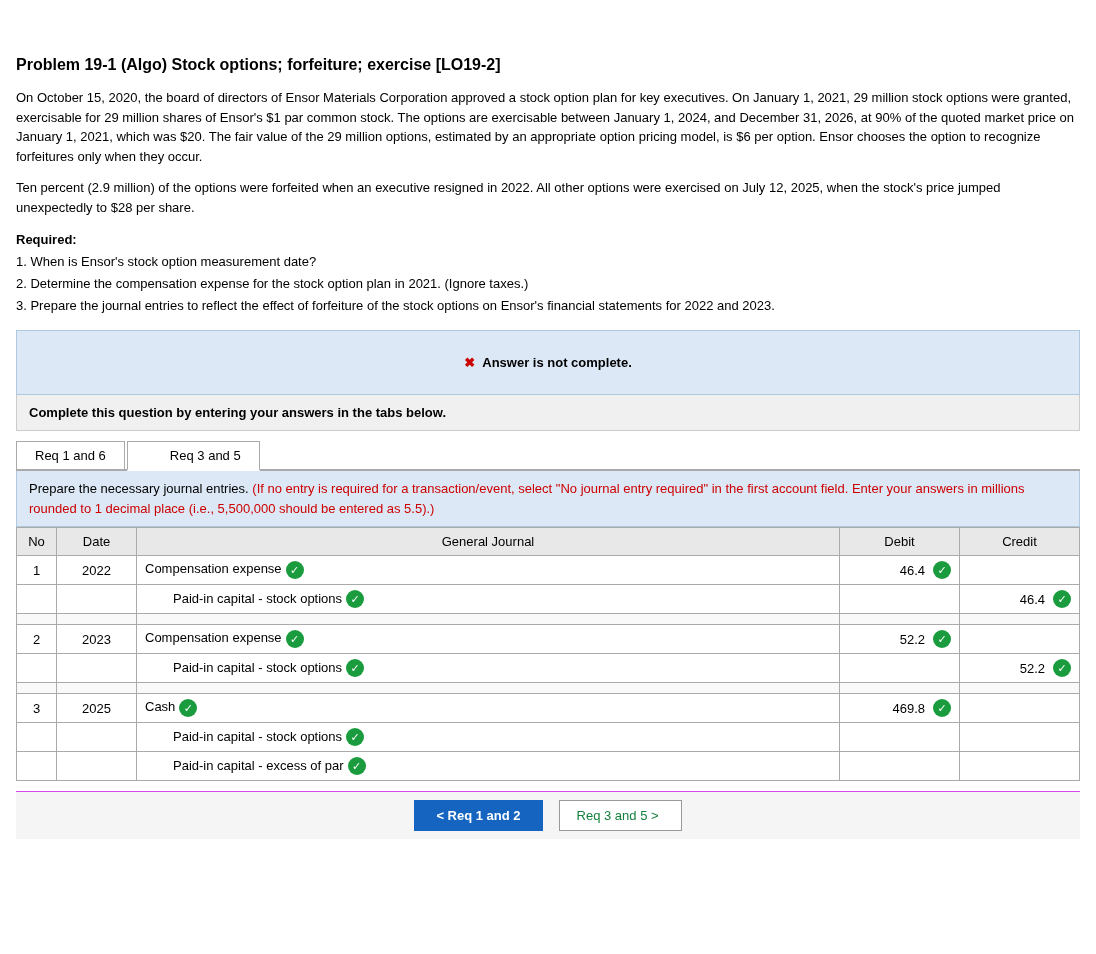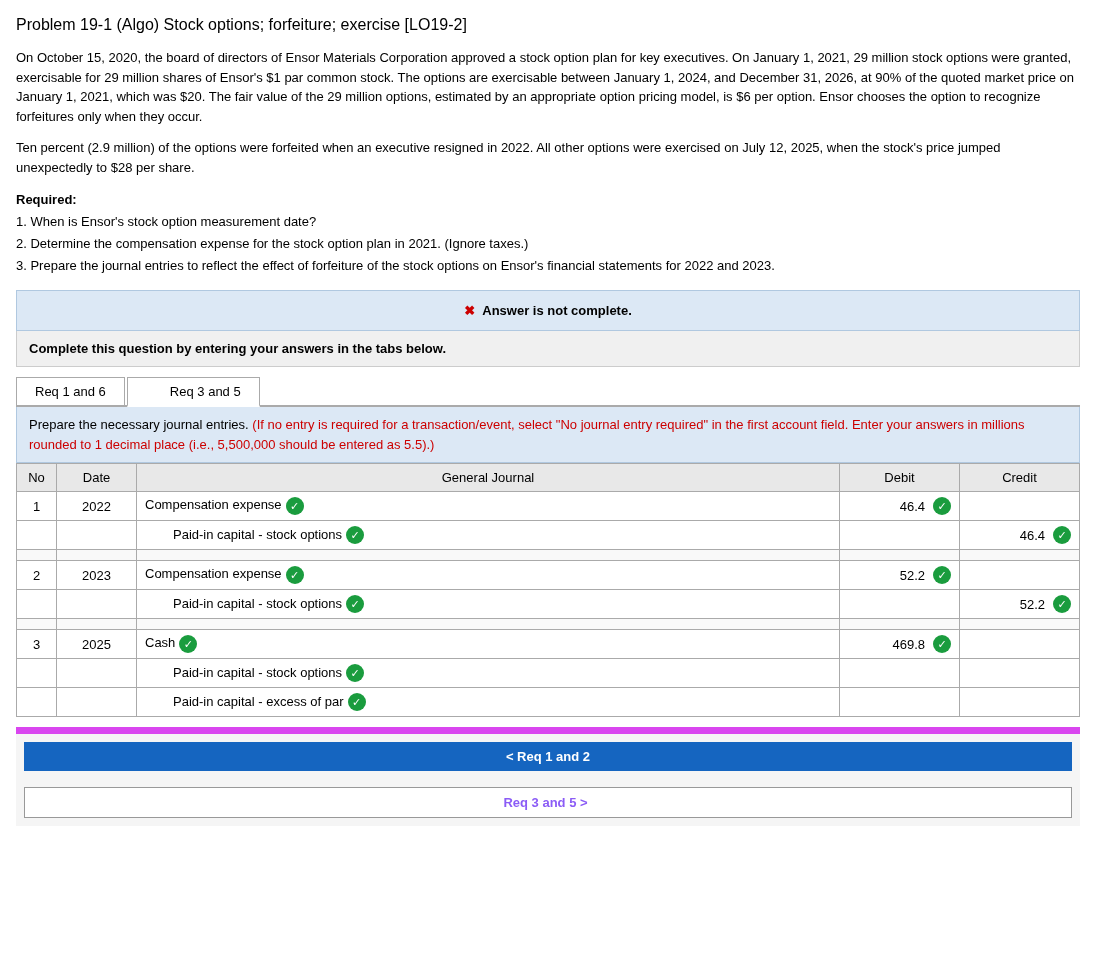--- a/index.html
+++ b/index.html
@@ -6,38 +6,39 @@
     body {
       font-family: Arial, sans-serif;
       font-size: 13px;
       background: #fff;
       color: #000;
       padding: 16px;
       width: 1096px;
     }
     .page-title {
       font-size: 16px;
-      font-weight: normal;
+      font-weight: bold;
       margin-bottom: 14px;
+      margin-top: 40px;
     }
     .intro-text {
       margin-bottom: 12px;
       line-height: 1.5;
     }
     .required-section {
       margin-bottom: 13px;
       line-height: 1.7;
     }
     .required-section .req-label {
       font-weight: bold;
     }
     .answer-banner {
       background: #dce8f5;
       border: 1px solid #b0c8e0;
-      padding: 12px;
+      padding: 24px;
       text-align: center;
       margin-bottom: 0;
       font-weight: bold;
     }
     .answer-banner .x-icon {
       color: #cc0000;
       font-weight: bold;
       margin-right: 4px;
     }
     .complete-banner {
@@ -147,37 +148,36 @@
     .double-indented {
       padding-left: 50px;
     }
     .nav-buttons {
       display: flex;
       justify-content: center;
       gap: 16px;
       margin-top: 10px;
       padding: 8px;
       background: #f5f5f5;
-      border-top: 7px solid #d946ef;
-      flex-direction: column;
+      border-top: 1px solid #d946ef;
     }
     .nav-btn {
       background: #1565c0;
       color: #fff;
       border: none;
       padding: 7px 22px;
       font-size: 13px;
       cursor: pointer;
       font-weight: bold;
     }
     .nav-btn.outline {
       background: #fff;
-      color: #8b5cf6;
+      color: #15803d;
       border: 1px solid #999;
-      font-weight: bold;
+      font-weight: normal;
       padding-left: 17px;
     }
     .separator-row td {
       height: 6px;
       background: #f9f9f9;
       border: 1px solid #aaa;
     }
   </style>
 </head>
 <body>

